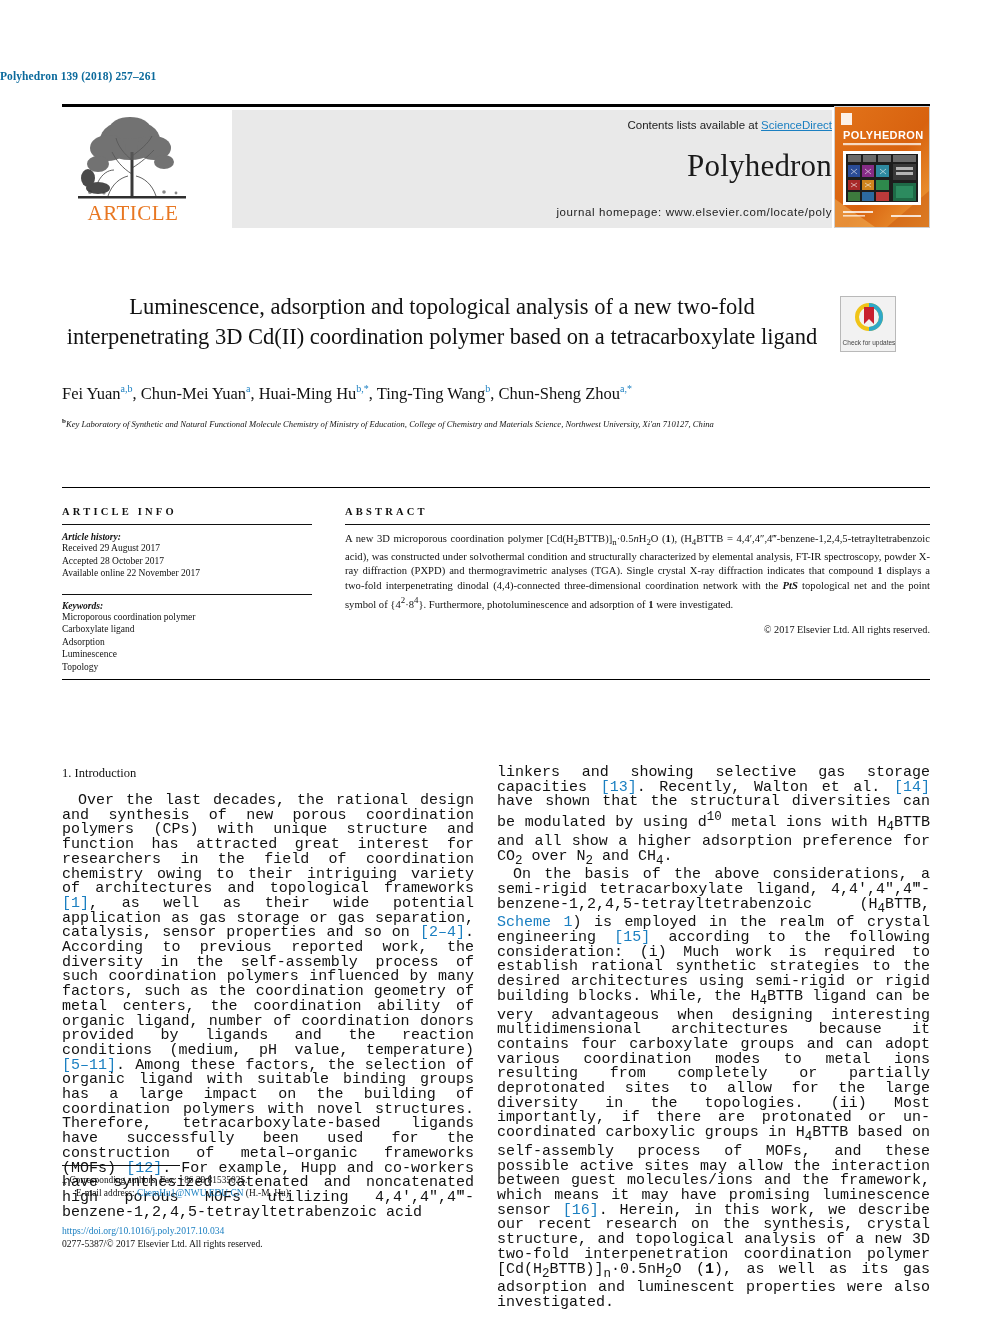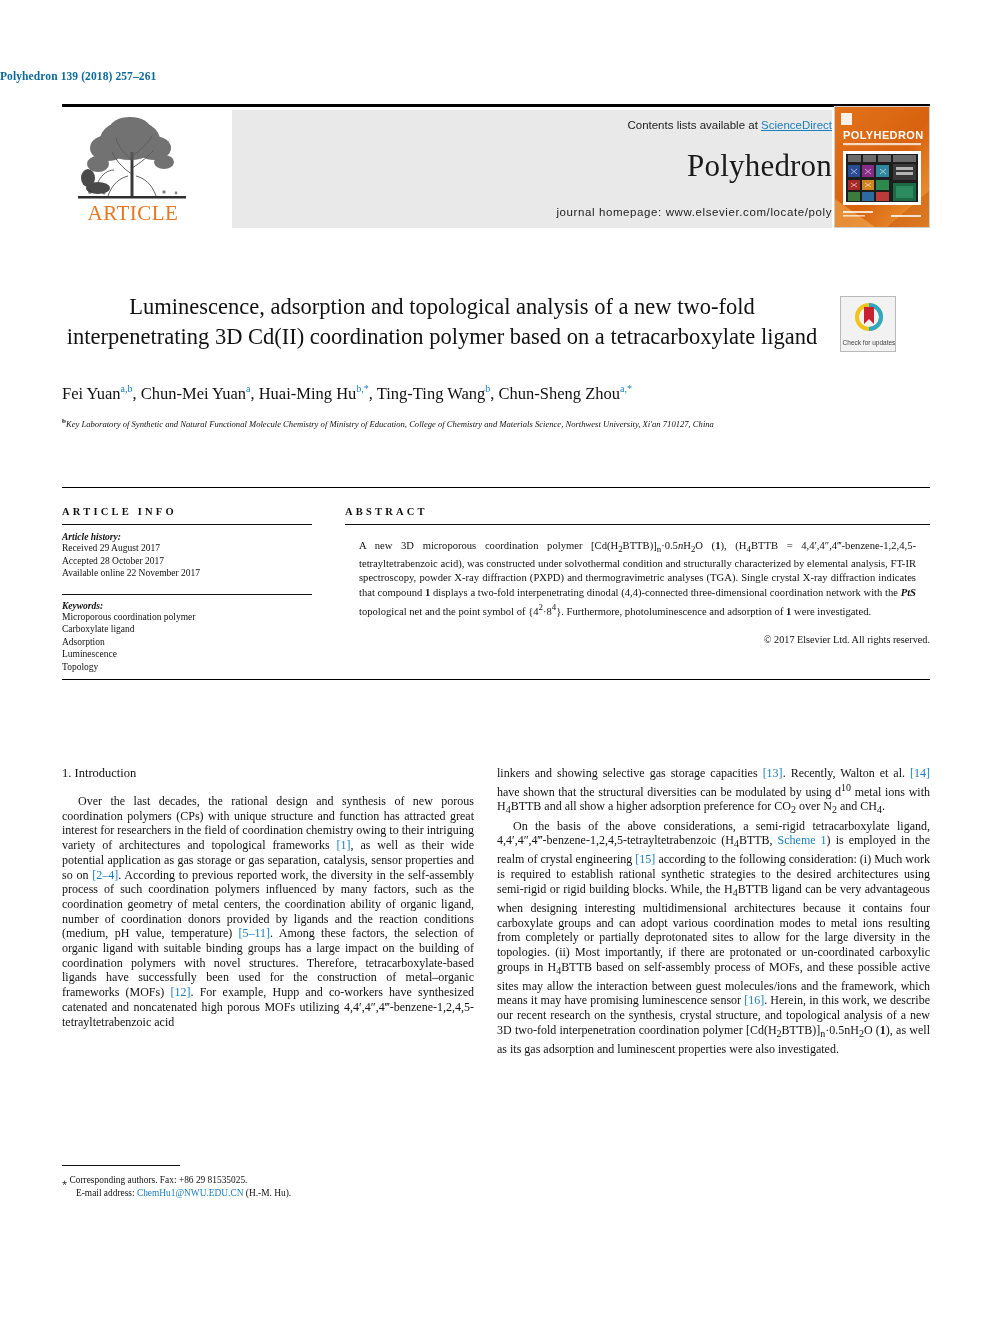--- a/index.html
+++ b/index.html
@@ -177,21 +177,21 @@
   }
   .info-gap { height: 14px; }
   .kw-rule { height: 1px; background: #111; margin: 0 0 6px 0; width: 250px; }
 
   .abstract-text {
     font-family: "Liberation Serif", serif;
     font-size: 10.6px;
     line-height: 14.6px;
     text-align: justify;
     color: #111;
-    margin: 14px;
+    margin: 0;
   }
   .abstract-rights {
     font-family: "Liberation Serif", serif;
     font-size: 10.2px;
     text-align: right;
     margin-top: 11px;
     color: #111;
   }
 
   
@@ -202,22 +202,22 @@
     position: absolute; left: 497px; top: 766px; width: 433px;
   }
   .h2 {
     font-family: "Liberation Serif", serif;
     font-size: 12.5px;
     font-weight: normal;
     margin: 0 0 13px 0;
     color: #111;
   }
   .para {
-    font-family: Liberation Serif, serif;
-    font-size: 12px;
+    font-family: Liberation Mono, monospace;
+    font-size: 15px;
     line-height: 14.7px;
     text-align: justify;
     text-indent: 16px;
     margin: 0;
     color: #111;
   }
   .para.cont { text-indent: 0; }
   .ref { color: #1a7fc1; }
 
   
@@ -412,14 +412,18 @@
       <span>⁎</span>
       <span>Corresponding authors. Fax: +86 29 81535025.</span>
     </div>
     <div style="padding-left:14px">
       <span class="ital">E-mail address:</span>
       <a class="link" href="#">ChemHu1@NWU.EDU.CN</a>
       <span>(H.-M. Hu).</span>
     </div>
   </div>
 
+  <div class="doi-block">
+    <div><a class="doi link" href="#">https://doi.org/10.1016/j.poly.2017.10.034</a></div>
+    <div>0277-5387/© 2017 Elsevier Ltd. All rights reserved.</div>
+  </div>
 
 </div>
 
 </body></html>

